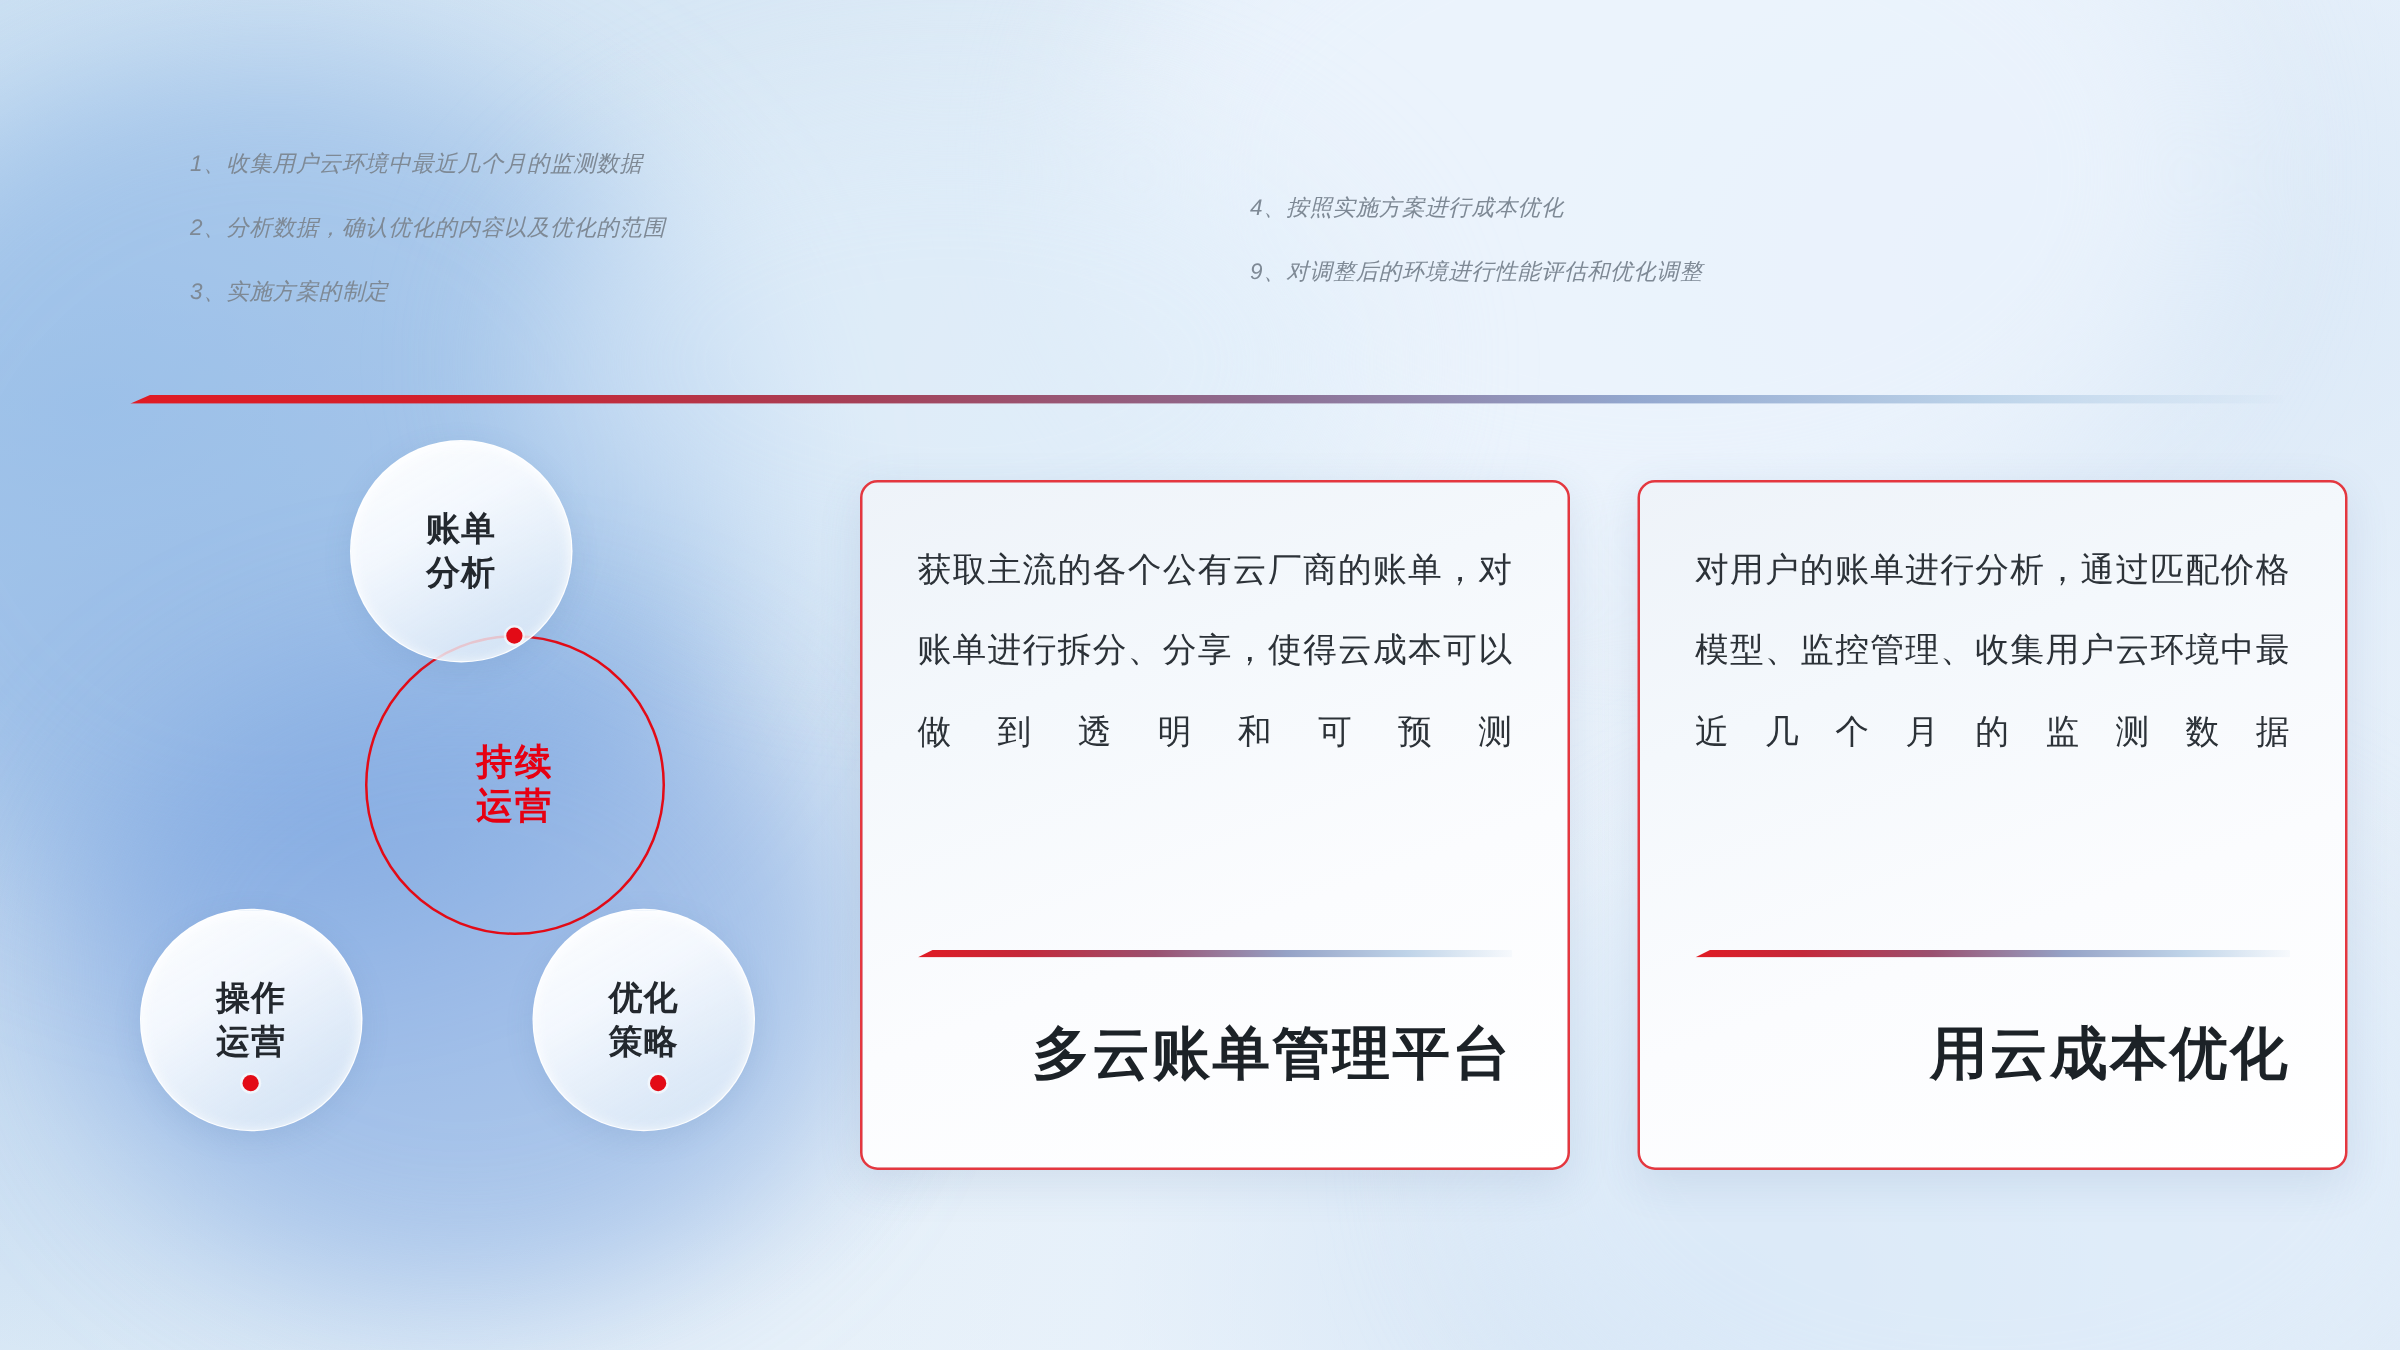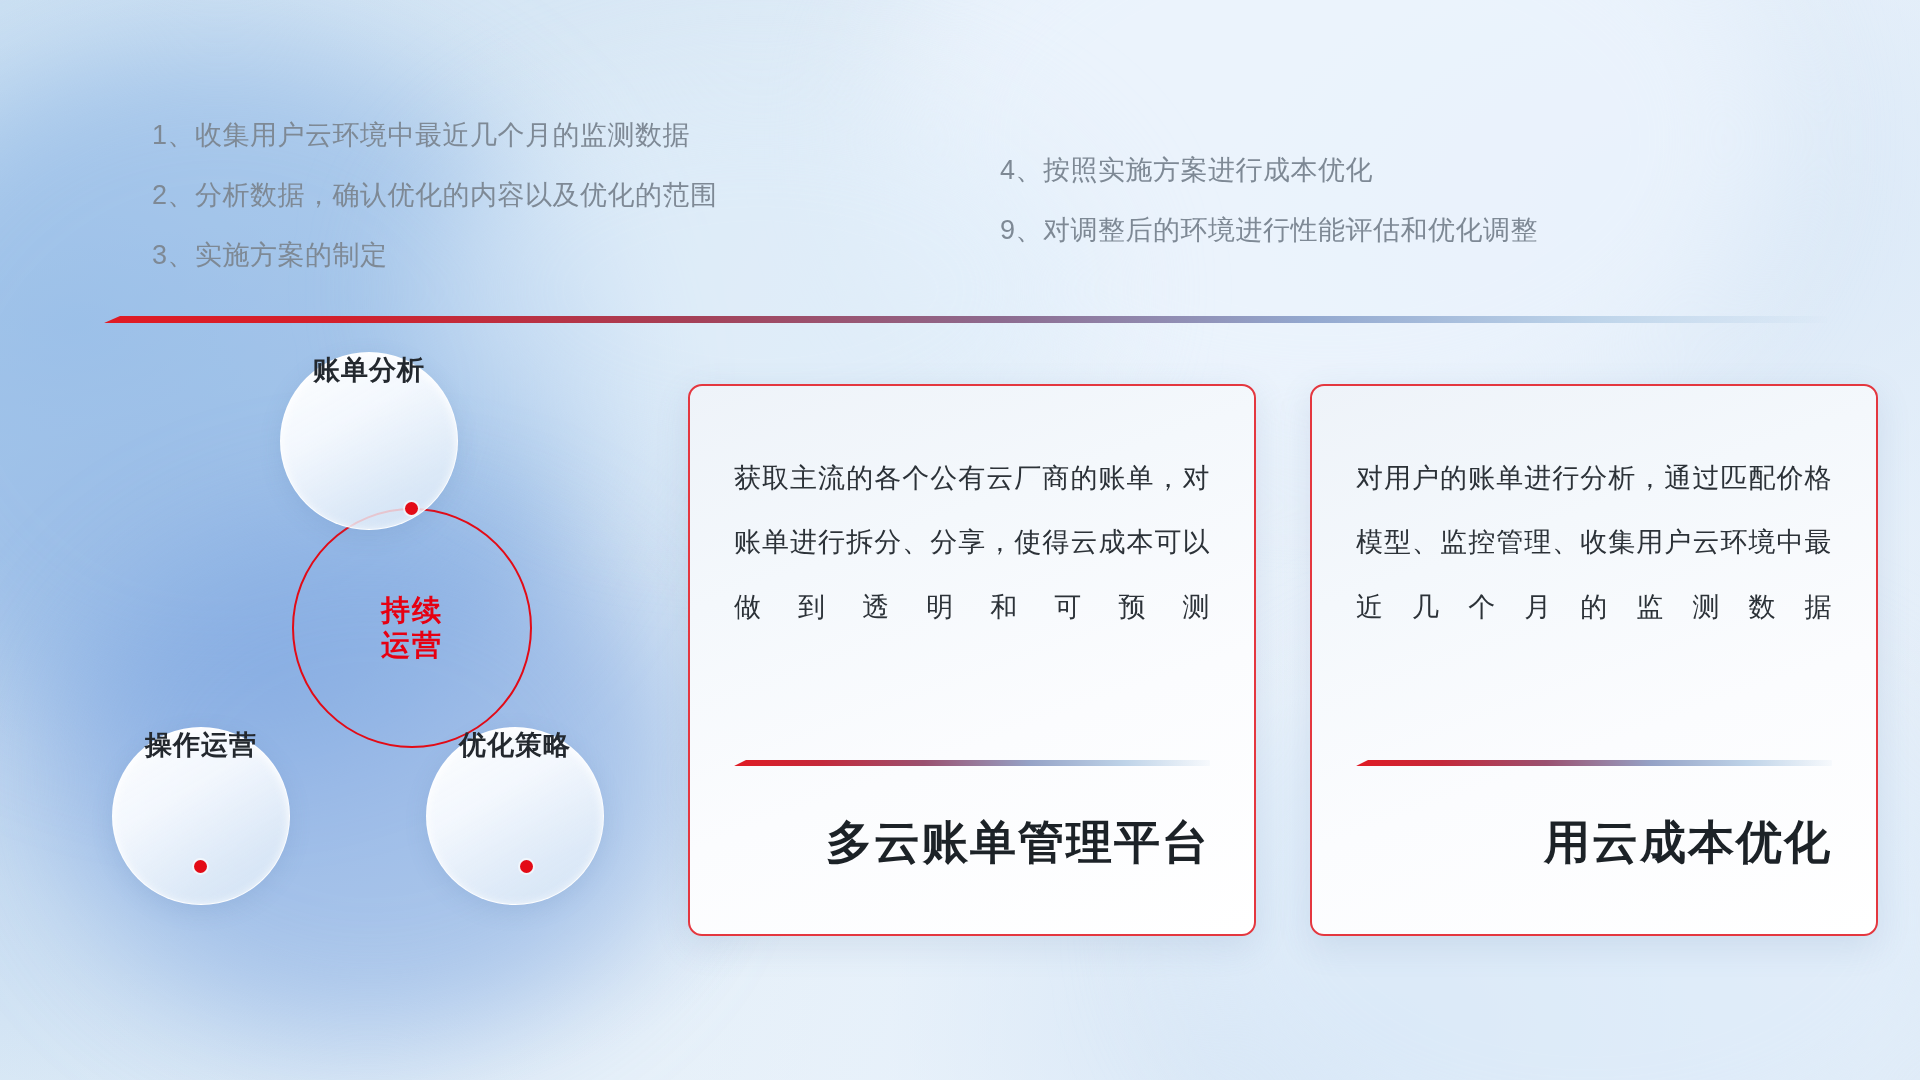--- a/index.html
+++ b/index.html
@@ -24,24 +24,25 @@
   .blob.b1 { left: -160px; top: 40px;  width: 760px; height: 700px; background: rgba(139,178,228,0.55); }
   .blob.b2 { left: 60px;  top: 520px;  width: 620px; height: 520px; background: rgba(126,166,224,0.48); }
   .blob.b3 { left: 880px; top: -180px; width: 900px; height: 640px; background: rgba(236,244,252,0.80); }
   .blob.b4 { left: 1180px;top: 640px;  width: 820px; height: 560px; background: rgba(223,236,250,0.70); }
   .blob.b5 { left: 420px; top: 80px;   width: 680px; height: 420px; background: rgba(223,237,250,0.55); }
 
   
   .steps { position: absolute; color: #7d8894; }
   .steps .line {
     white-space: nowrap;
-    font-size: 27px;
+    font-size: 18px;
     line-height: 1;
     letter-spacing: 0.5px;
     color: #7e8995;
+    font-style: italic;
   }
   #steps-left  { left: 152px; top: 122px; }
   #steps-left .line  { margin-bottom: 33px; }
   #steps-right { left: 1000px; top: 157px; }
   #steps-right .line { margin-bottom: 33px; }
 
   
   #divider {
     position: absolute;
     left: 104px; top: 316px;
@@ -52,22 +53,22 @@
   }
 
   
   #venn { position: absolute; left: 96px; top: 352px; width: 560px; height: 600px; }
   .bubble {
     position: absolute;
     border-radius: 50%;
     background: linear-gradient(150deg, rgba(255,255,255,0.98) 0%, rgba(250,252,255,0.92) 38%, rgba(232,241,250,0.82) 75%, rgba(221,234,247,0.78) 100%);
     border: 1px solid rgba(255,255,255,0.95);
     box-shadow: 0 6px 22px rgba(90,125,175,0.16), inset 0 2px 10px rgba(255,255,255,0.95);
-    display: flex; flex-direction: row;
-    justify-content: center;
+    display: flex; flex-direction: column;
+    align-items: center; justify-content: center;
     color: #23282e;
     font-size: 27px; font-weight: 700; line-height: 1.28;
     letter-spacing: 1px;
   }
   #bubble-top    { left: 184px; top: 0px;   width: 178px; height: 178px; }
   #bubble-left   { left: 16px;  top: 375px; width: 178px; height: 178px; }
   #bubble-right  { left: 330px; top: 375px; width: 178px; height: 178px; }
 
   #venn-ring {
     position: absolute;
@@ -97,21 +98,21 @@
   #dot-right { left: 424px; top: 508px; }
 
   
   .card {
     position: absolute;
     top: 384px; width: 568px; height: 552px;
     border: 2px solid #e4373f;
     border-radius: 14px;
     background: linear-gradient(160deg, #eef3f9 0%, #f4f8fc 30%, #fbfcfe 62%, #ffffff 100%);
     box-shadow: 0 10px 34px rgba(76,112,160,0.14);
-    padding: 60px 44px 0 44px;
+    padding: 38px 44px 0 44px;
     display: flex; flex-direction: column;
   }
   #card-left  { left: 688px; }
   #card-right { left: 1310px; }
 
   .card-body {
     color: #2c3238;
     font-size: 27px;
     line-height: 2.38;
     letter-spacing: 0.5px;

